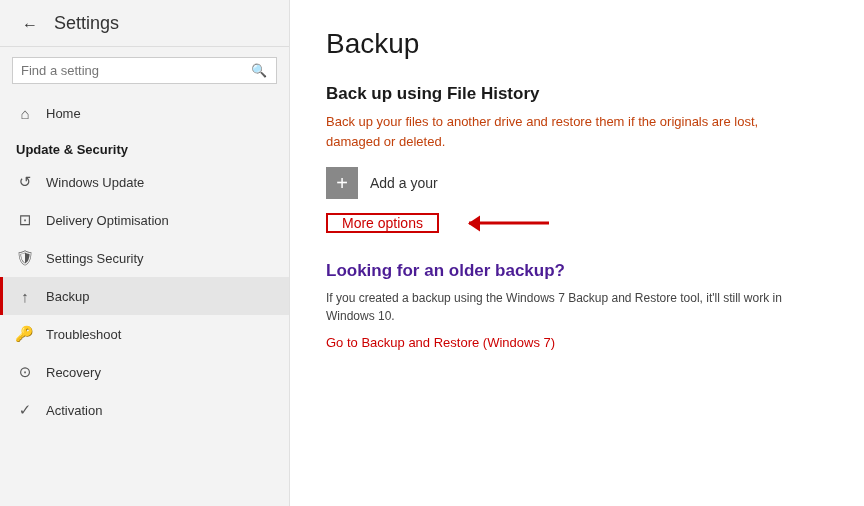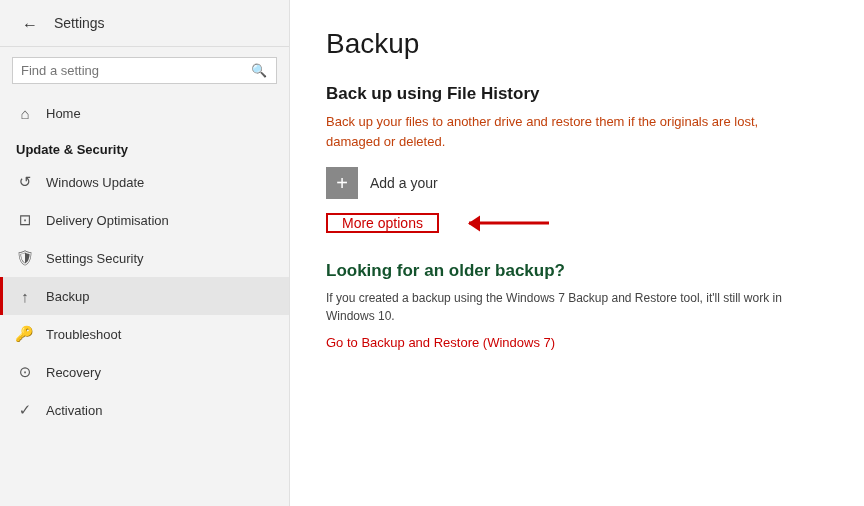--- a/index.html
+++ b/index.html
@@ -34,21 +34,21 @@
     .back-btn {
       background: none;
       border: none;
       cursor: pointer;
       font-size: 16px;
       color: #333;
       padding: 2px 6px;
     }
 
     .settings-title {
-      font-size: 14px;
+      font-size: 18px;
       color: #333;
       font-weight: 400;
     }
 
     .search-box {
       margin: 10px 12px;
       display: flex;
       align-items: center;
       border: 1px solid #ccc;
       background: #fff;
@@ -209,21 +209,21 @@
       left: -1px;
       top: -6px;
       border-top: 8px solid transparent;
       border-bottom: 8px solid transparent;
       border-right: 12px solid #c00;
     }
 
     .older-backup-heading {
       font-size: 17px;
       font-weight: 600;
-      color: #14532d;
+      color: #4c1d95;
       margin-bottom: 8px;
     }
 
     .older-backup-desc {
       font-size: 12px;
       color: #444;
       margin-bottom: 8px;
       line-height: 1.5;
       max-width: 460px;
     }

